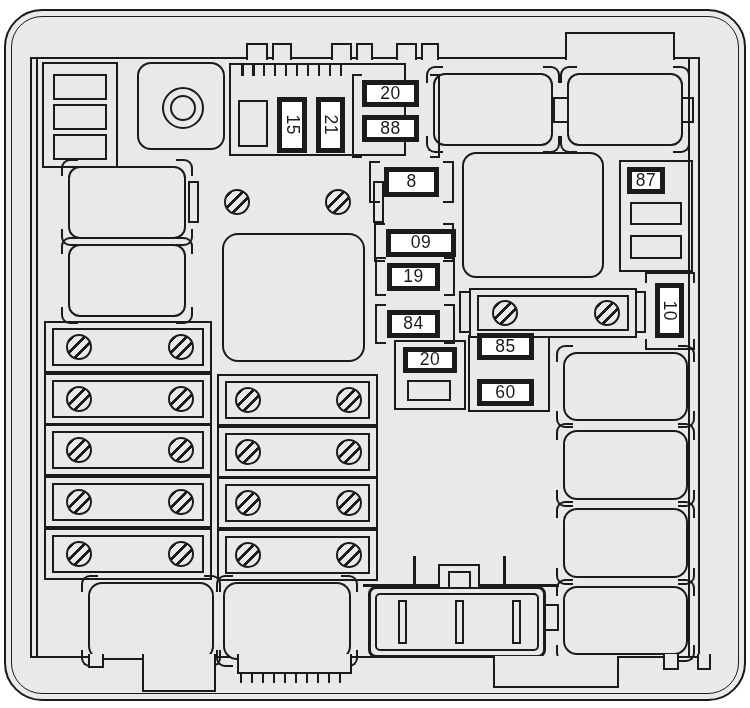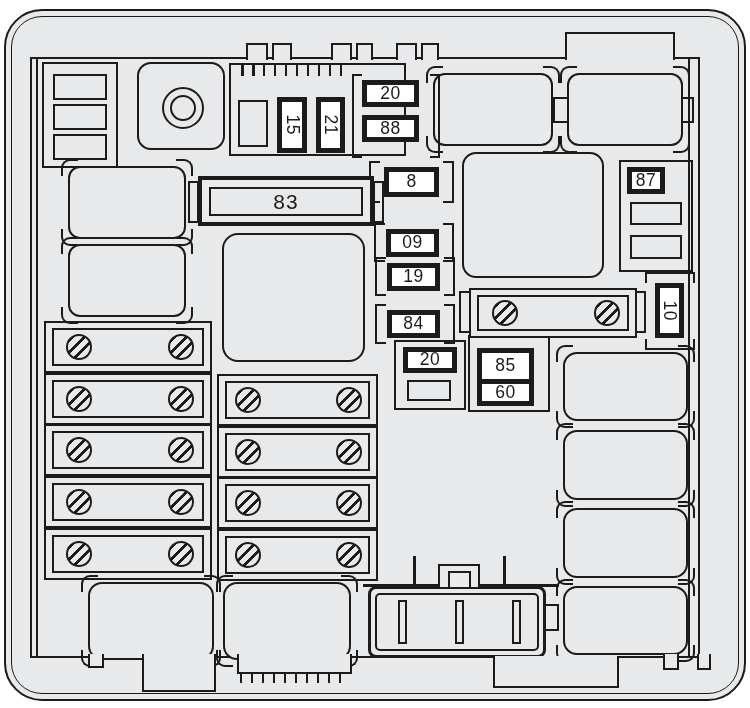--- a/index.html
+++ b/index.html
@@ -49,54 +49,49 @@
   <div class="abs case-o" style="left:4px;top:9px;width:742px;height:692px"></div>
   <div class="abs case-i" style="left:11px;top:16px;width:728px;height:678px"></div>
 
   <div class="abs panel" style="left:30px;top:57px;width:670px;height:601px"></div>
 
   <div class="abs frame" style="left:137px;top:62px;width:88px;height:88px;border-radius:14px">
     <div class="circ" style="left:23px;top:23px;width:42px;height:42px"></div>
     <div class="circ" style="left:31px;top:31px;width:26px;height:26px"></div>
   </div>
 
-  <div class="abs maxi-o" style="left:198px;top:176px;width:176px;height:50px">
-    <div class="maxi-i">
-      <span class="lbl lbl-lg">83</span>
-    </div>
-  </div>
 
   <div class="fuse-v" style="left:277px;top:97px;width:30px;height:56px">
     <span class="lbl">15</span>
     </div>
   <div class="fuse-v" style="left:316px;top:97px;width:29px;height:56px">
     <span class="lbl">21</span>
     </div>
   <div class="fuse-h" style="left:362px;top:80px;width:57px;height:27px">
     <span class="lbl">20</span>
     </div>
   <div class="fuse-h" style="left:362px;top:115px;width:57px;height:27px">
     <span class="lbl">88</span>
     </div>
   <div class="fuse-h" style="left:384px;top:167px;width:55px;height:30px">
     <span class="lbl">8</span>
     </div>
-  <div class="fuse-h" style="left:386px;top:229px;width:53px;height:28px">
+  <div class="fuse-h" style="left:386px;top:229px;width:70px;height:28px">
     <span class="lbl">09</span>
     </div>
   <div class="fuse-h" style="left:387px;top:263px;width:53px;height:28px">
     <span class="lbl">19</span>
     </div>
   <div class="fuse-h" style="left:387px;top:310px;width:53px;height:28px">
     <span class="lbl">84</span>
     </div>
   <div class="fuse-h" style="left:403px;top:347px;width:54px;height:26px">
     <span class="lbl">20</span>
     </div>
-  <div class="fuse-h" style="left:477px;top:348px;width:57px;height:36px">
+  <div class="fuse-h" style="left:477px;top:333px;width:57px;height:27px">
     <span class="lbl">85</span>
     </div>
   <div class="fuse-h" style="left:477px;top:379px;width:57px;height:27px">
     <span class="lbl">60</span>
     </div>
   <div class="fuse-h" style="left:627px;top:167px;width:38px;height:27px">
     <span class="lbl">87</span>
     </div>
   <div class="fuse-v" style="left:655px;top:283px;width:29px;height:55px">
     <span class="lbl">10</span>

